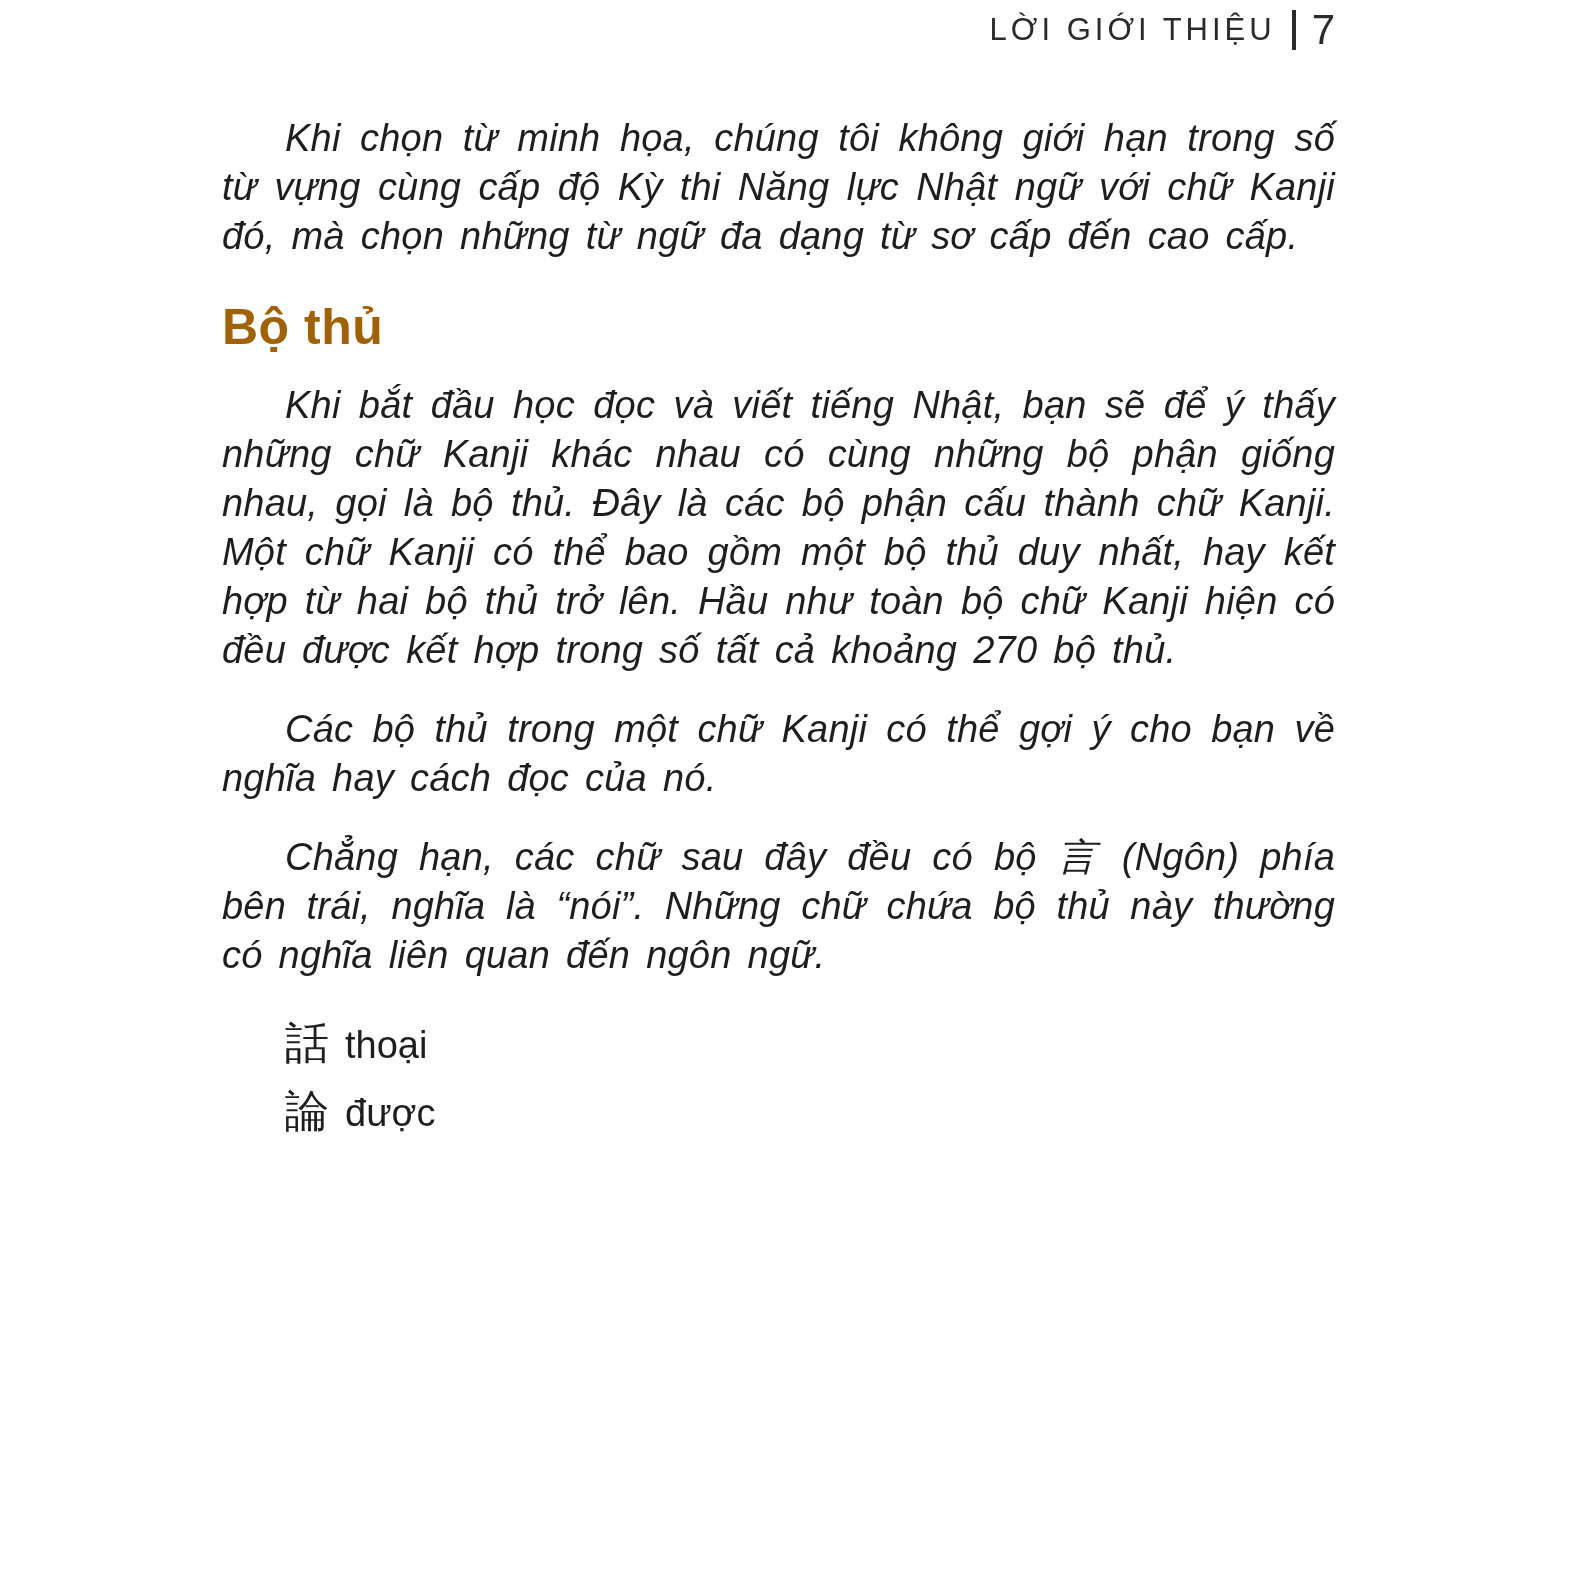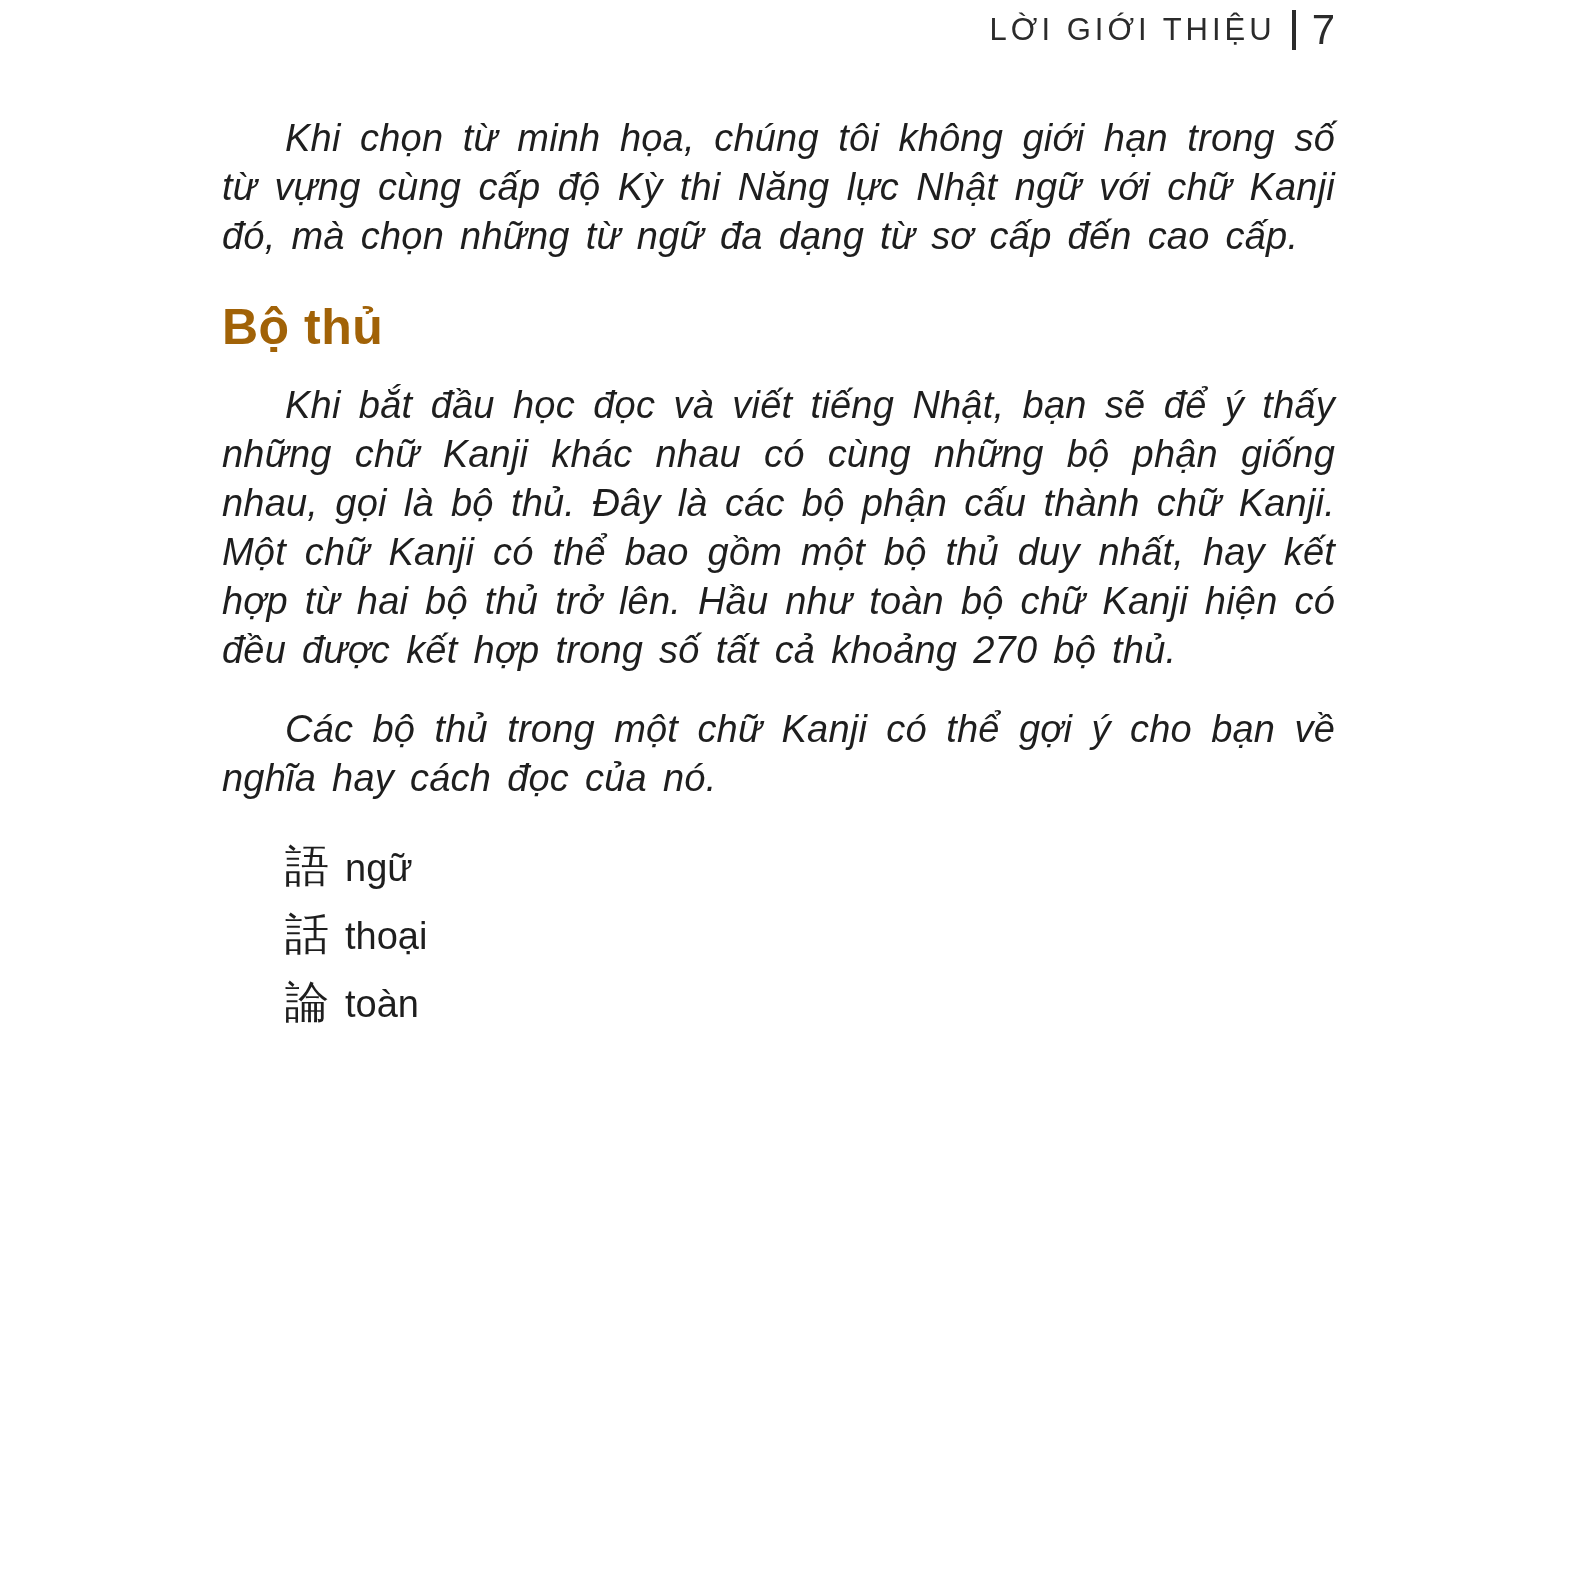--- a/index.html
+++ b/index.html
@@ -102,27 +102,25 @@
 
     <p class="para">Khi chọn từ minh họa, chúng tôi không giới hạn trong số từ vựng cùng cấp độ Kỳ thi Năng lực Nhật ngữ với chữ Kanji đó, mà chọn những từ ngữ đa dạng từ sơ cấp đến cao cấp.</p>
 
 
     <h2 class="section-heading">Bộ thủ</h2>
 
     <p class="para">Khi bắt đầu học đọc và viết tiếng Nhật, bạn sẽ để ý thấy những chữ Kanji khác nhau có cùng những bộ phận giống nhau, gọi là bộ thủ. Đây là các bộ phận cấu thành chữ Kanji. Một chữ Kanji có thể bao gồm một bộ thủ duy nhất, hay kết hợp từ hai bộ thủ trở lên. Hầu như toàn bộ chữ Kanji hiện có đều được kết hợp trong số tất cả khoảng 270 bộ thủ.</p>
 
     <p class="para">Các bộ thủ trong một chữ Kanji có thể gợi ý cho bạn về nghĩa hay cách đọc của nó.</p>
 
+    <p class="para">Chẳng hạn, các chữ sau đây đều có bộ 言 (Ngôn) phía bên trái, nghĩa là “nói”. Những chữ chứa bộ thủ này thường có nghĩa liên quan đến ngôn ngữ.</p>
 
     <ul class="kanji-list">
-      <li class="kanji-item">
-        <span class="kanji-char">語</span><span class="kanji-reading">ngữ</span>
-      </li>
       <li class="kanji-item">
         <span class="kanji-char">話</span><span class="kanji-reading">thoại</span>
       </li>
       <li class="kanji-item">
-        <span class="kanji-char">論</span><span class="kanji-reading">toàn</span>
+        <span class="kanji-char">論</span><span class="kanji-reading">được</span>
       </li>
     </ul>
 
   </main>
 </div>
 
 </body></html>

